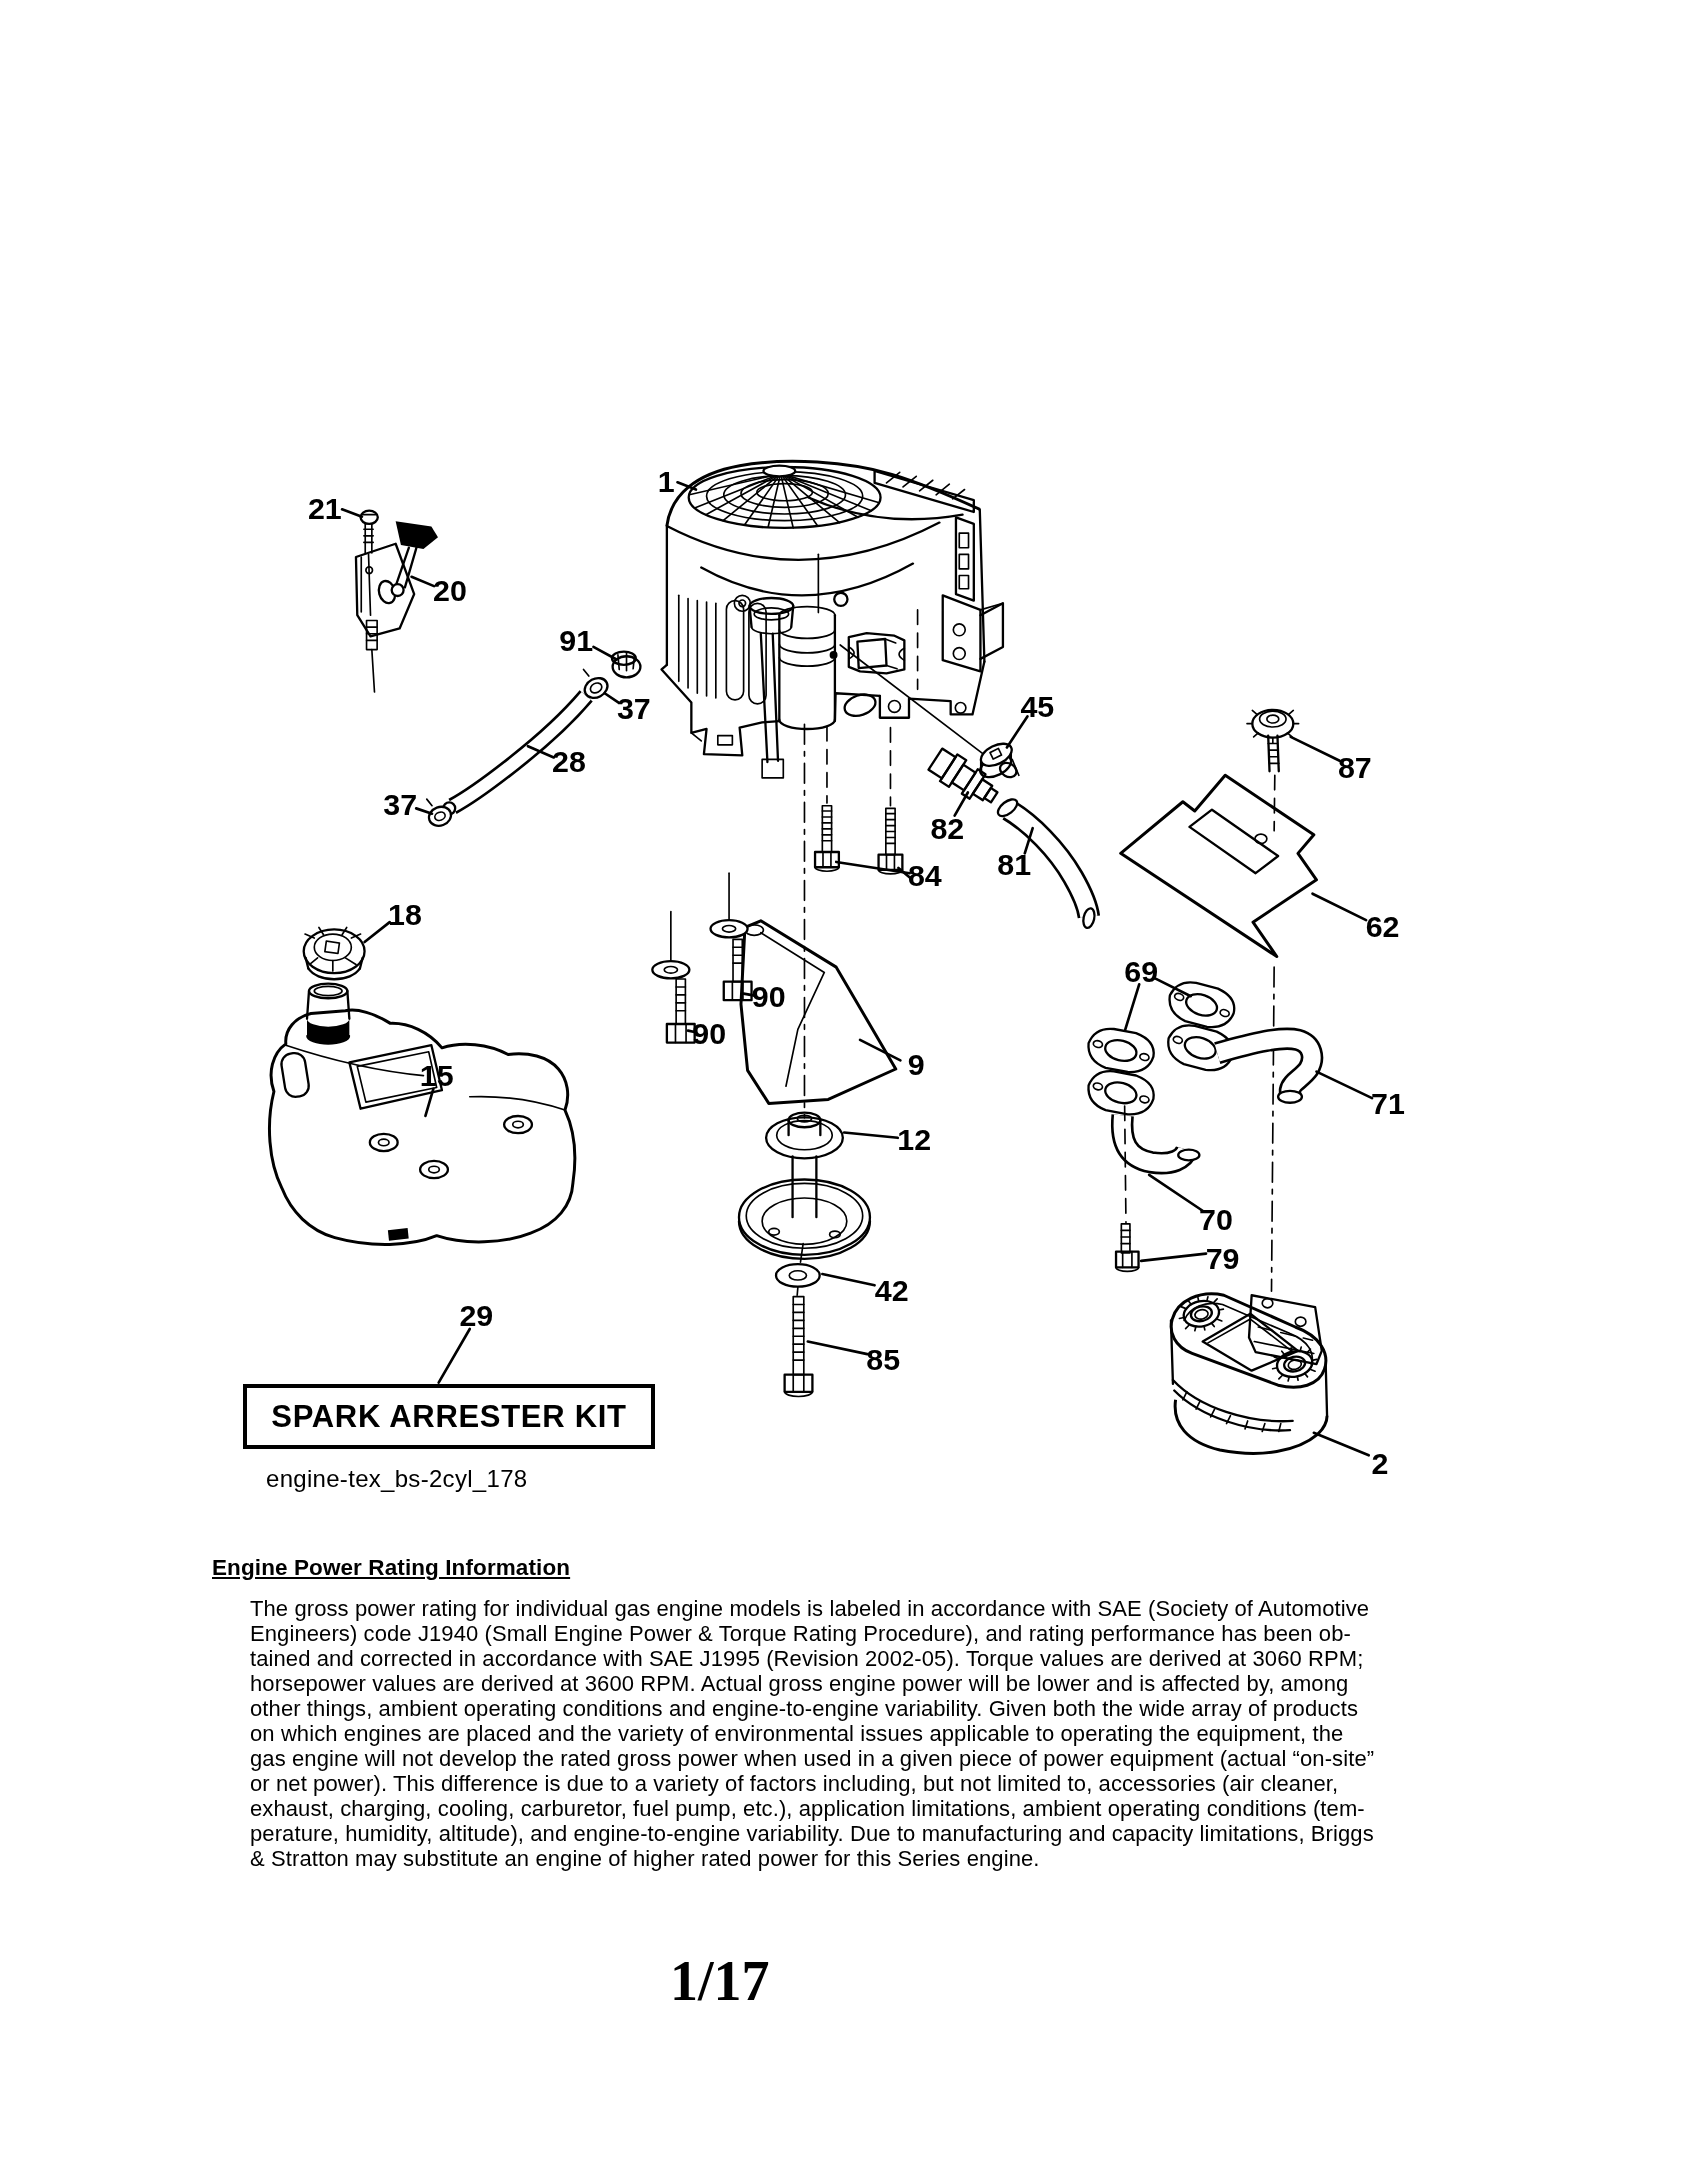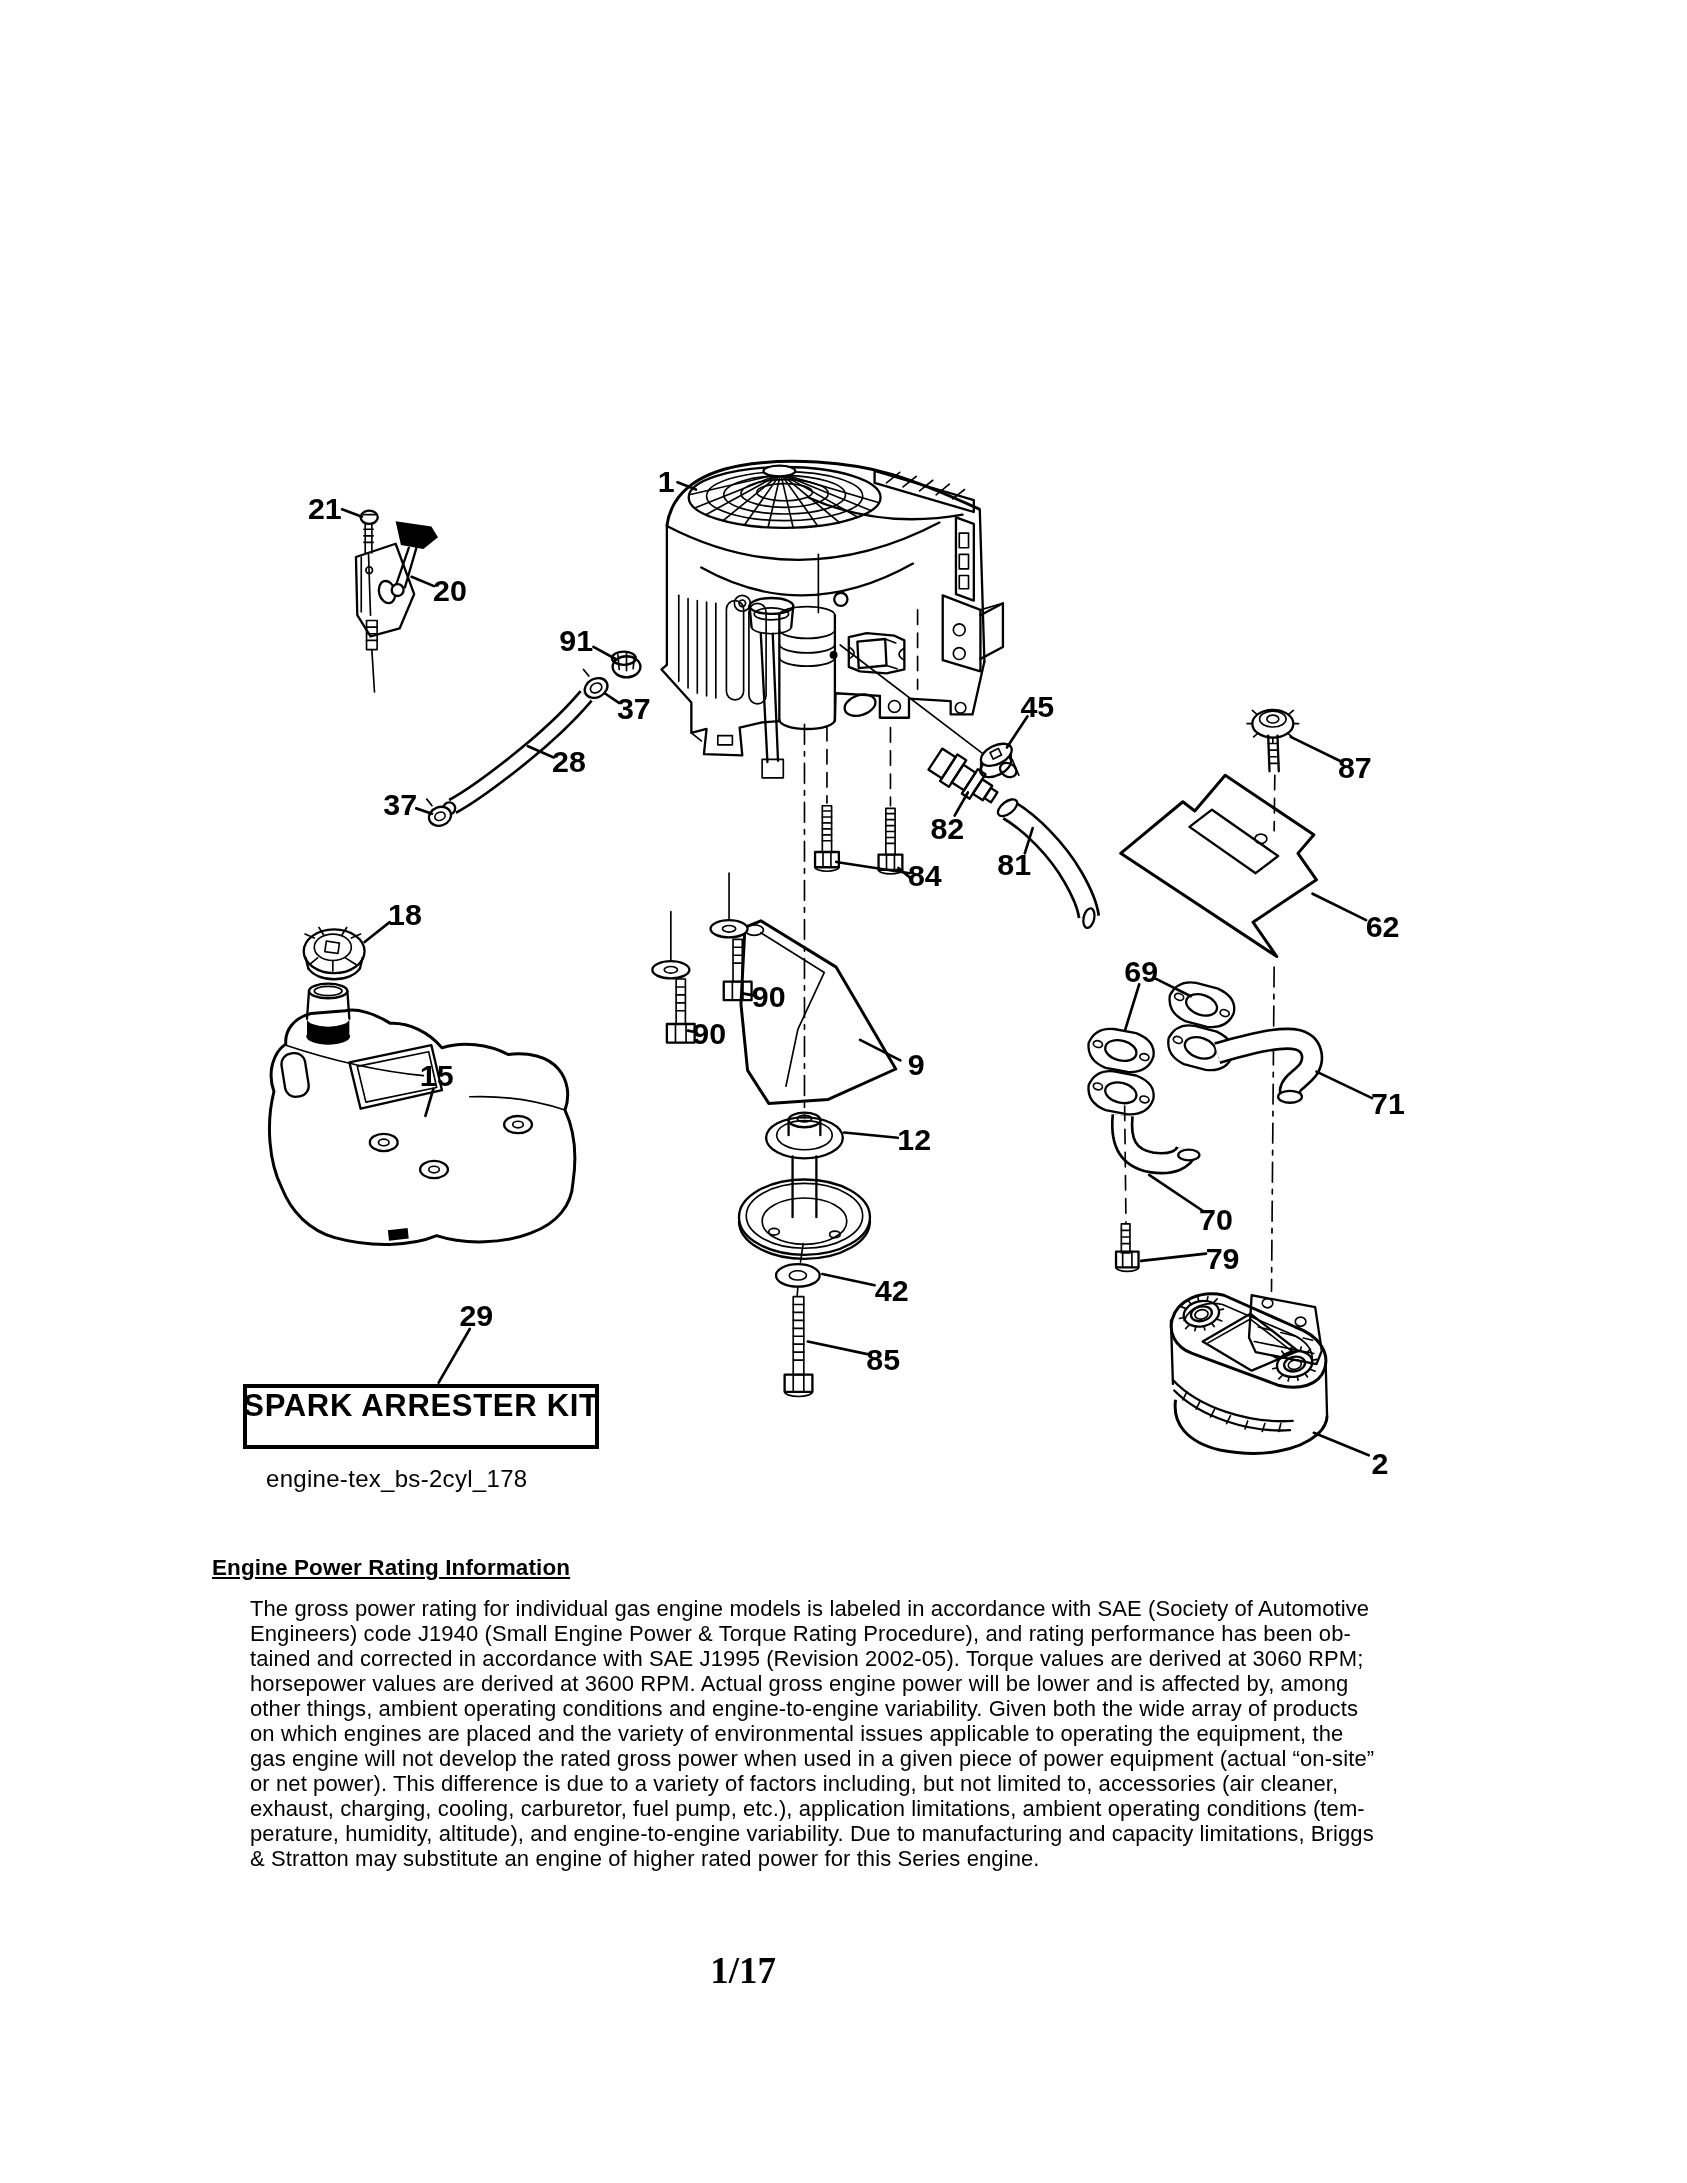--- a/index.html
+++ b/index.html
@@ -15,29 +15,29 @@
   .wh{fill:#fff;}
   .dash{stroke-dasharray:22 13;}
   .dashdot{stroke-dasharray:30 11 7 11;}
   .tube{fill:none;stroke:#000;stroke-width:34;stroke-linecap:butt;}
   .tubein{fill:none;stroke:#fff;stroke-width:26;stroke-linecap:butt;}
   .tubeS{fill:none;stroke:#000;stroke-width:26;stroke-linecap:butt;}
   .tubeSin{fill:none;stroke:#fff;stroke-width:18;stroke-linecap:butt;}
   .leader{stroke:#000;stroke-width:4;stroke-linecap:round;}
   .callout{font:700 46px "Liberation Sans",sans-serif;fill:#000;text-anchor:middle;dominant-baseline:central;}
 
-  .kit-box{position:absolute;left:243px;top:1384px;width:356px;height:65px;border:4.6px solid #000;
-           display:flex;justify-content:center;box-sizing:border-box;}
+  .kit-box{position:absolute;left:243px;top:1384px;width:412px;height:65px;border:4.6px solid #000;
+           display:flex;align-items:center;justify-content:center;box-sizing:border-box;}
   .kit-box span{font-weight:700;font-size:31px;letter-spacing:0.7px;white-space:nowrap;}
   .figure-code{position:absolute;left:266px;top:1457px;font-size:24px;letter-spacing:0.3px;margin-top:8px;}
   .info-heading{position:absolute;left:212px;top:1555px;font-size:22.5px;font-weight:700;letter-spacing:0.1px;text-decoration:underline;}
   .info-body{position:absolute;left:210px;top:1596px;width:1231px;}
   .body-line{font-size:22px;line-height:25px;letter-spacing:0.1px;white-space:nowrap;margin-left:40px;}
-  .page-number{position:absolute;left:670px;top:1949px;width:106px;text-align:right;
-               font-family:"Liberation Serif",serif;font-weight:700;font-size:37px;}
+  .page-number{position:absolute;left:670px;top:1949px;width:106px;text-align:left;
+               font-family:"Liberation Serif",serif;font-weight:700;font-size:56px;}
 </style>
 </head>
 <body>
 
 <div class="page">
 
 <svg class="diagram-svg" width="1687" height="2183" viewBox="0 0 2550 3300">
 
   <defs>
     <g id="gasket">

